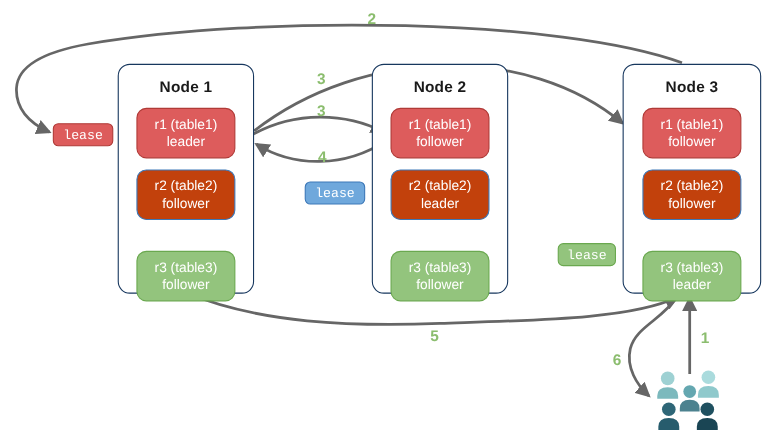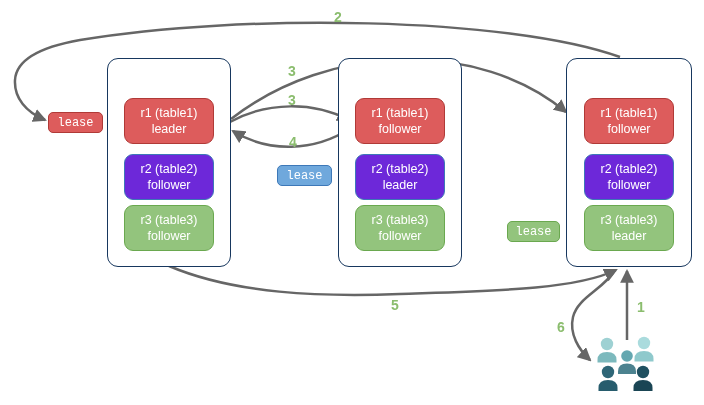--- a/index.html
+++ b/index.html
@@ -34,23 +34,23 @@
   .replica{
     position:absolute;left:50%;transform:translateX(-50%);
     width:90px;height:46px;
     border-radius:9px;
     box-sizing:border-box;
     display:flex;flex-direction:column;align-items:center;justify-content:center;
     color:#ffffff;font-size:12.5px;line-height:1.3;text-align:center;
   }
   .replica.r1{top:39px;}
   .replica.r2{top:95px;}
-  .replica.r3{top:146px;}
+  .replica.r3{top:169px;}
   .replica.red  {background:#dd5c5c;border:1.6px solid #b03a37;}
-  .replica.blue {background:#6d28d9;border:1.6px solid #3d78b8;text-align:right;}
+  .replica.blue {background:#c2410c;border:1.6px solid #3d78b8;text-align:right;}
   .replica.green{background:#93c47d;border:1.6px solid #6aa84f;}
 
   .lease{
     position:absolute;
     width:55px;height:21px;
     border-radius:5px;
     box-sizing:border-box;
     display:flex;align-items:center;justify-content:center;
     color:#ffffff;font-size:12px;font-family:Liberation Mono, monospace;
   }
@@ -87,50 +87,53 @@
     <path class="arrow" d="M 620 57 C 510 17 240 13 80 40 C 35 48 16 62 15 80 C 14 98 26 112 45 120" marker-end="url(#ah)"></path>
     <path class="arrow" d="M 231 119 C 330 42 480 40 566 112" marker-end="url(#ah)"></path>
     <path class="arrow" d="M 230 122 C 268 101 314 102 349 120" marker-end="url(#ah)"></path>
     <path class="arrow" d="M 351 128 C 314 152 268 153 233 131" marker-end="url(#ah)"></path>
     <path class="arrow" d="M 169 266 C 235 294 320 297 400 294 C 490 291 575 290 616 270" marker-end="url(#ah)"></path>
     <path class="arrow" d="M 627 340 L 627 271" marker-end="url(#ah)"></path>
     <path class="arrow" d="M 615 270 C 603 290 578 297 573 317 C 569 334 579 350 590 360" marker-end="url(#ah)"></path>
   </svg>
 
   <div class="node" id="node1">
+    <div class="node-title">Node 1</div>
     <div class="replica r1 red">
       <span>r1 (table1)</span>
       <span>leader</span>
     </div>
     <div class="replica r2 blue">
       <span>r2 (table2)</span>
       <span>follower</span>
     </div>
     <div class="replica r3 green">
       <span>r3 (table3)</span>
       <span>follower</span>
     </div>
   </div>
 
   <div class="node" id="node2">
+    <div class="node-title">Node 2</div>
     <div class="replica r1 red">
       <span>r1 (table1)</span>
       <span>follower</span>
     </div>
     <div class="replica r2 blue">
       <span>r2 (table2)</span>
       <span>leader</span>
     </div>
     <div class="replica r3 green">
       <span>r3 (table3)</span>
       <span>follower</span>
     </div>
   </div>
 
   <div class="node" id="node3">
+    <div class="node-title">Node 3</div>
     <div class="replica r1 red">
       <span>r1 (table1)</span>
       <span>follower</span>
     </div>
     <div class="replica r2 blue">
       <span>r2 (table2)</span>
       <span>follower</span>
     </div>
     <div class="replica r3 green">
       <span>r3 (table3)</span>

